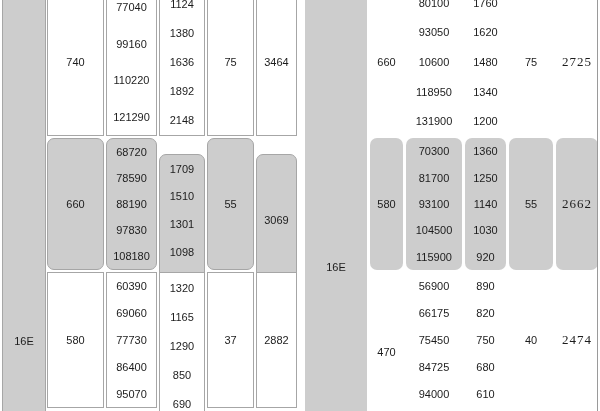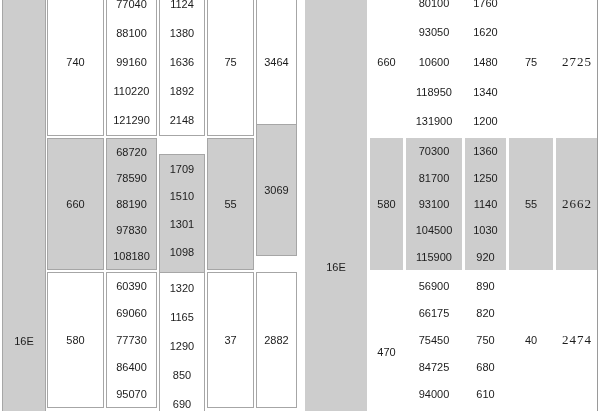--- a/index.html
+++ b/index.html
@@ -1,41 +1,40 @@
 <!DOCTYPE html>
 <html><head>
 <meta charset="utf-8">
 <style>
   html,body{margin:0;padding:0;background:#fff;}
   .page{position:relative;width:600px;height:411px;overflow:hidden;background:#fff;
         font-family:"Liberation Sans",sans-serif;font-size:11px;color:#1c1c1c;}
   .cell{position:absolute;box-sizing:border-box;display:flex;align-items:center;justify-content:center;background:#fff;}
   .b{border:1px solid #a6a6a6;}
-  .shade{background:#cdcdcd;}
+  .shade{background:#cdcdcd;border-radius:7px;}
   .plain{background:transparent;}
   .stack{flex-direction:column;align-items:stretch;justify-content:center;padding:0;}
   .stack > div{flex:1;display:flex;align-items:center;justify-content:center;}
   .col1{background:#cdcdcd;}
   .rowlabel{position:absolute;left:0;right:0;text-align:center;line-height:16px;}
   .serifnum{font-family:"Liberation Serif",serif;font-size:13px;letter-spacing:1px;}
   .vline{position:absolute;top:0;bottom:0;width:1px;background:#9a9a9a;}
 </style>
 </head>
 <body>
 
 <div class="page">
 
   <div class="cell b col1" style="left:2px;top:-12px;width:44px;height:452px">
     <div class="rowlabel" style="top:344px">16E</div>
   </div>
 
   <div class="cell b" style="left:47px;top:-12px;width:57px;height:148px">740</div>
   <div class="cell b stack" style="left:106px;top:-12px;width:51px;height:148px">
     <div>77040</div>
-    <div>88100</div>
     <div>99160</div>
     <div>110220</div>
     <div>121290</div>
   </div>
   <div class="cell b stack" style="left:159px;top:-12px;width:46px;height:148px">
     <div>1124</div>
     <div>1380</div>
     <div>1636</div>
     <div>1892</div>
     <div>2148</div>
@@ -52,21 +51,21 @@
     <div>108180</div>
   </div>
   <div class="cell b shade stack" style="left:159px;top:154px;width:46px;height:140px">
     <div>1709</div>
     <div>1510</div>
     <div>1301</div>
     <div>1098</div>
     <div>894</div>
   </div>
   <div class="cell b shade" style="left:207px;top:138px;width:47px;height:132px">55</div>
-  <div class="cell b shade" style="left:256px;top:124px;width:41px;height:132px">3069</div>
+  <div class="cell b shade" style="left:256px;top:154px;width:41px;height:132px">3069</div>
 
   <div class="cell b" style="left:47px;top:272px;width:57px;height:136px">580</div>
   <div class="cell b stack" style="left:106px;top:272px;width:51px;height:136px">
     <div>60390</div>
     <div>69060</div>
     <div>77730</div>
     <div>86400</div>
     <div>95070</div>
   </div>
   <div class="cell b stack" style="left:159px;top:272px;width:46px;height:148px">

